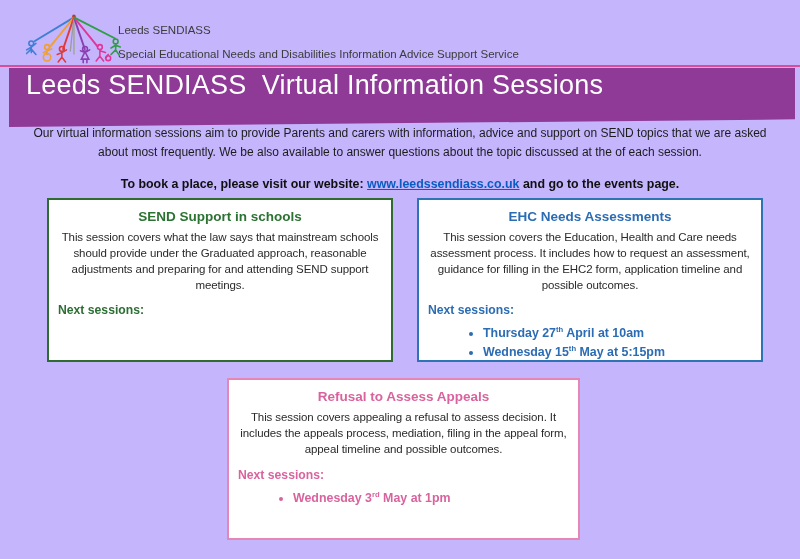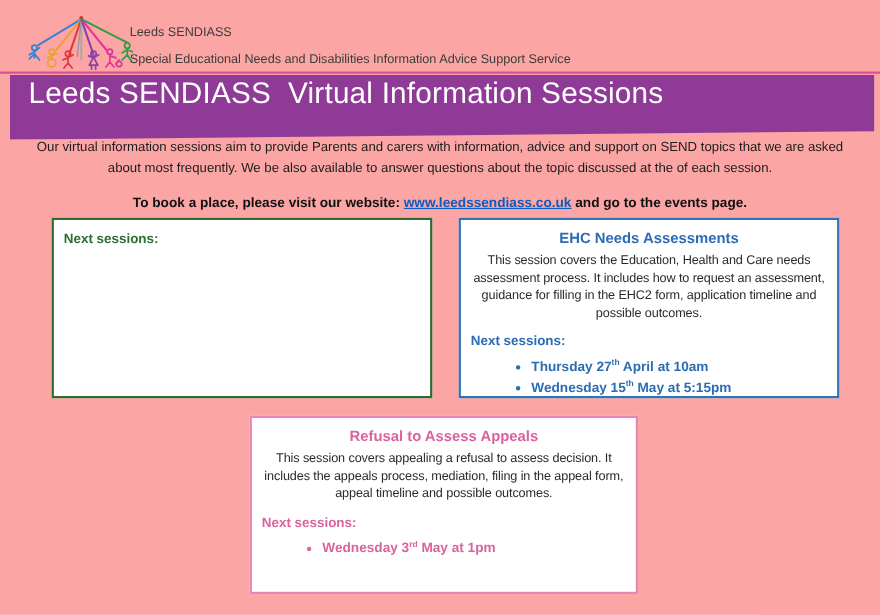--- a/index.html
+++ b/index.html
@@ -1,18 +1,18 @@
 <!DOCTYPE html>
 <html><head>
 <meta charset="utf-8">
 <style>
   * { box-sizing: border-box; }
   html, body { margin: 0; padding: 0; background: #ffffff; }
   body { font-family: "Liberation Sans", sans-serif; }
-  .page { position: relative; width: 800px; height: 559px; background: #fca5a5; overflow: hidden; }
+  .page { position: relative; width: 800px; height: 559px; background: #c4b5fd; overflow: hidden; }
 
   
   .logo { position: absolute; left: 22px; top: 5px; width: 102px; height: 60px; }
   .org-name { position: absolute; left: 118px; top: 24px; font-size: 11.5px; color: #3c3c3c; }
   .org-subtitle { position: absolute; left: 118px; top: 48px; font-size: 11.5px; color: #3c3c3c; }
   .divider { position: absolute; left: 0; top: 65px; width: 800px; height: 2px; background: #d94d9d; }
 
   
   .banner { position: absolute; left: 9px; top: 68px; width: 786px; height: 59px;
             background: #8e3a96; clip-path: polygon(0 0, 100% 0, 100% 87%, 0 100%); }
@@ -103,20 +103,22 @@
   </div>
 
   <div class="intro">
     <div>Our virtual information sessions aim to provide Parents and carers with information, advice and support on SEND topics that we are asked</div>
     <div>about most frequently. We be also available to answer questions about the topic discussed at the of each session.</div>
   </div>
 
   <div class="book-line"><span>To book a place, please visit our website: </span><a href="#">www.leedssendiass.co.uk</a><span> and go to the events page.</span></div>
 
   <div class="session-box box-green">
+    <div class="box-title">SEND Support in schools</div>
+    <div class="box-body">This session covers what the law says that mainstream schools should provide under the Graduated approach, reasonable adjustments and preparing for and attending SEND support meetings.</div>
     <div class="next-label">Next sessions:</div>
   </div>
 
   <div class="session-box box-blue">
     <div class="box-title">EHC Needs Assessments</div>
     <div class="box-body">This session covers the Education, Health and Care needs assessment process. It includes how to request an assessment, guidance for filling in the EHC2 form, application timeline and possible outcomes.</div>
     <div class="next-label">Next sessions:</div>
     <ul class="sessions">
       <li><span>Thursday 27</span><sup>th</sup><span> April at 10am</span></li>
       <li><span>Wednesday 15</span><sup>th</sup><span> May at 5:15pm</span></li>

